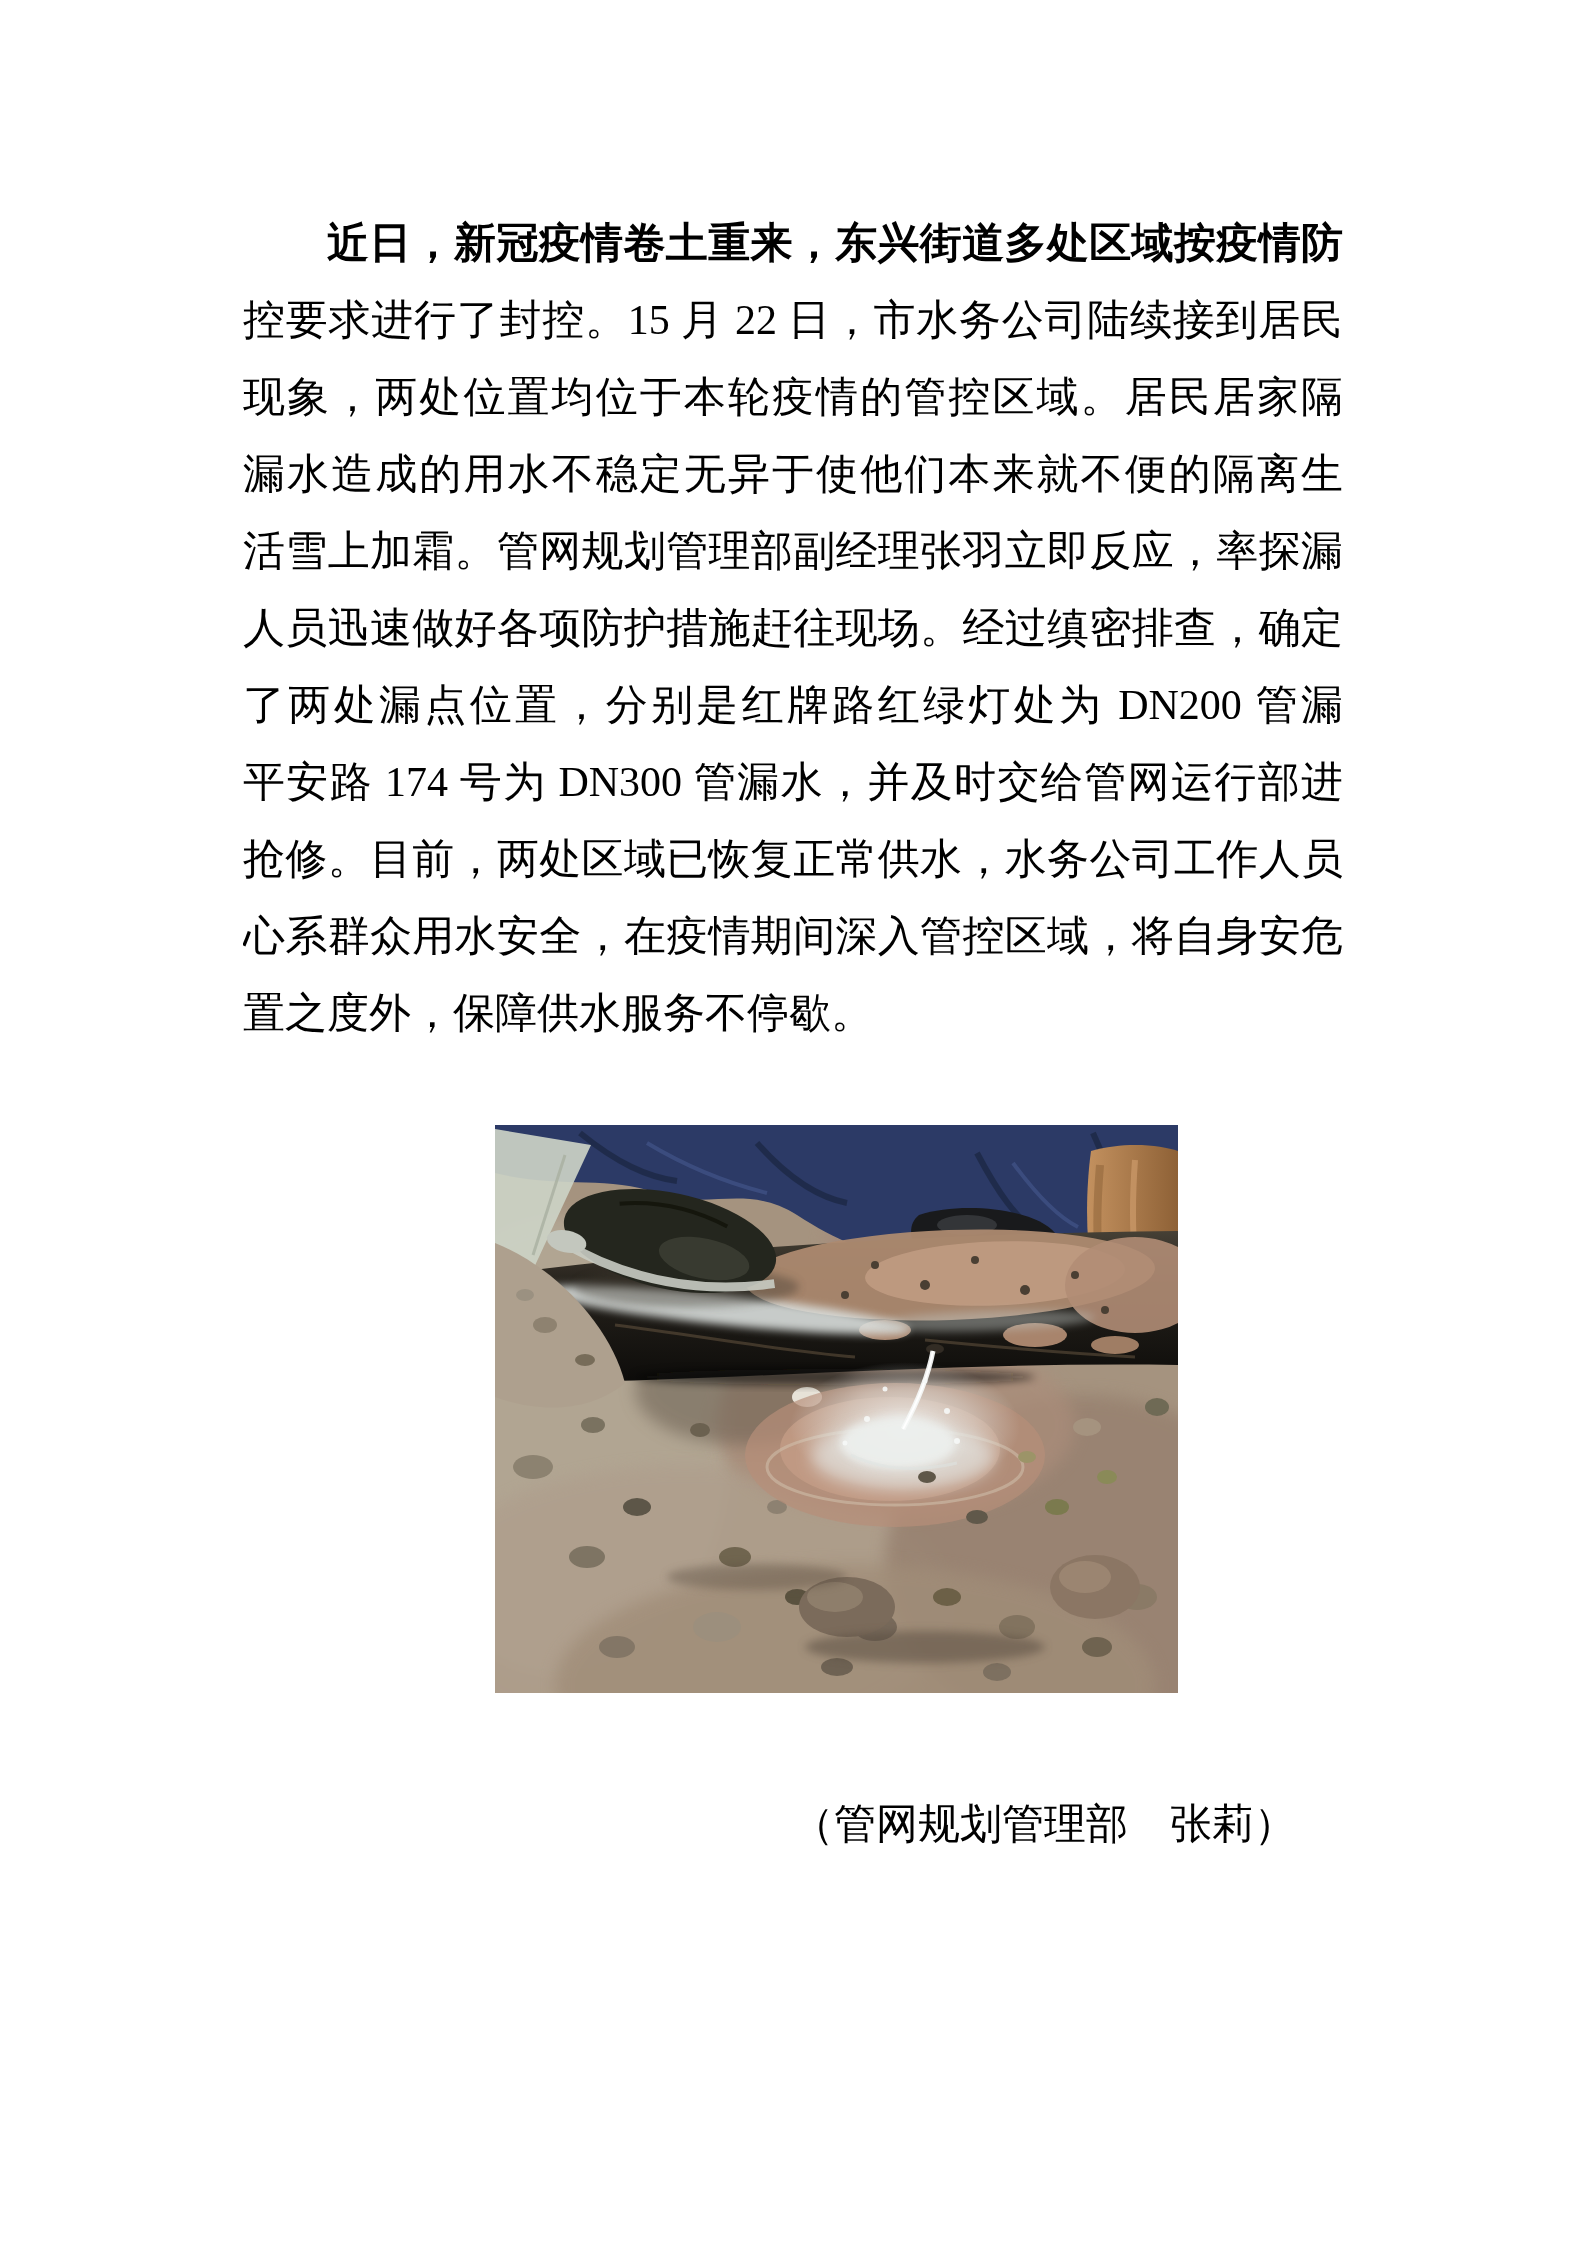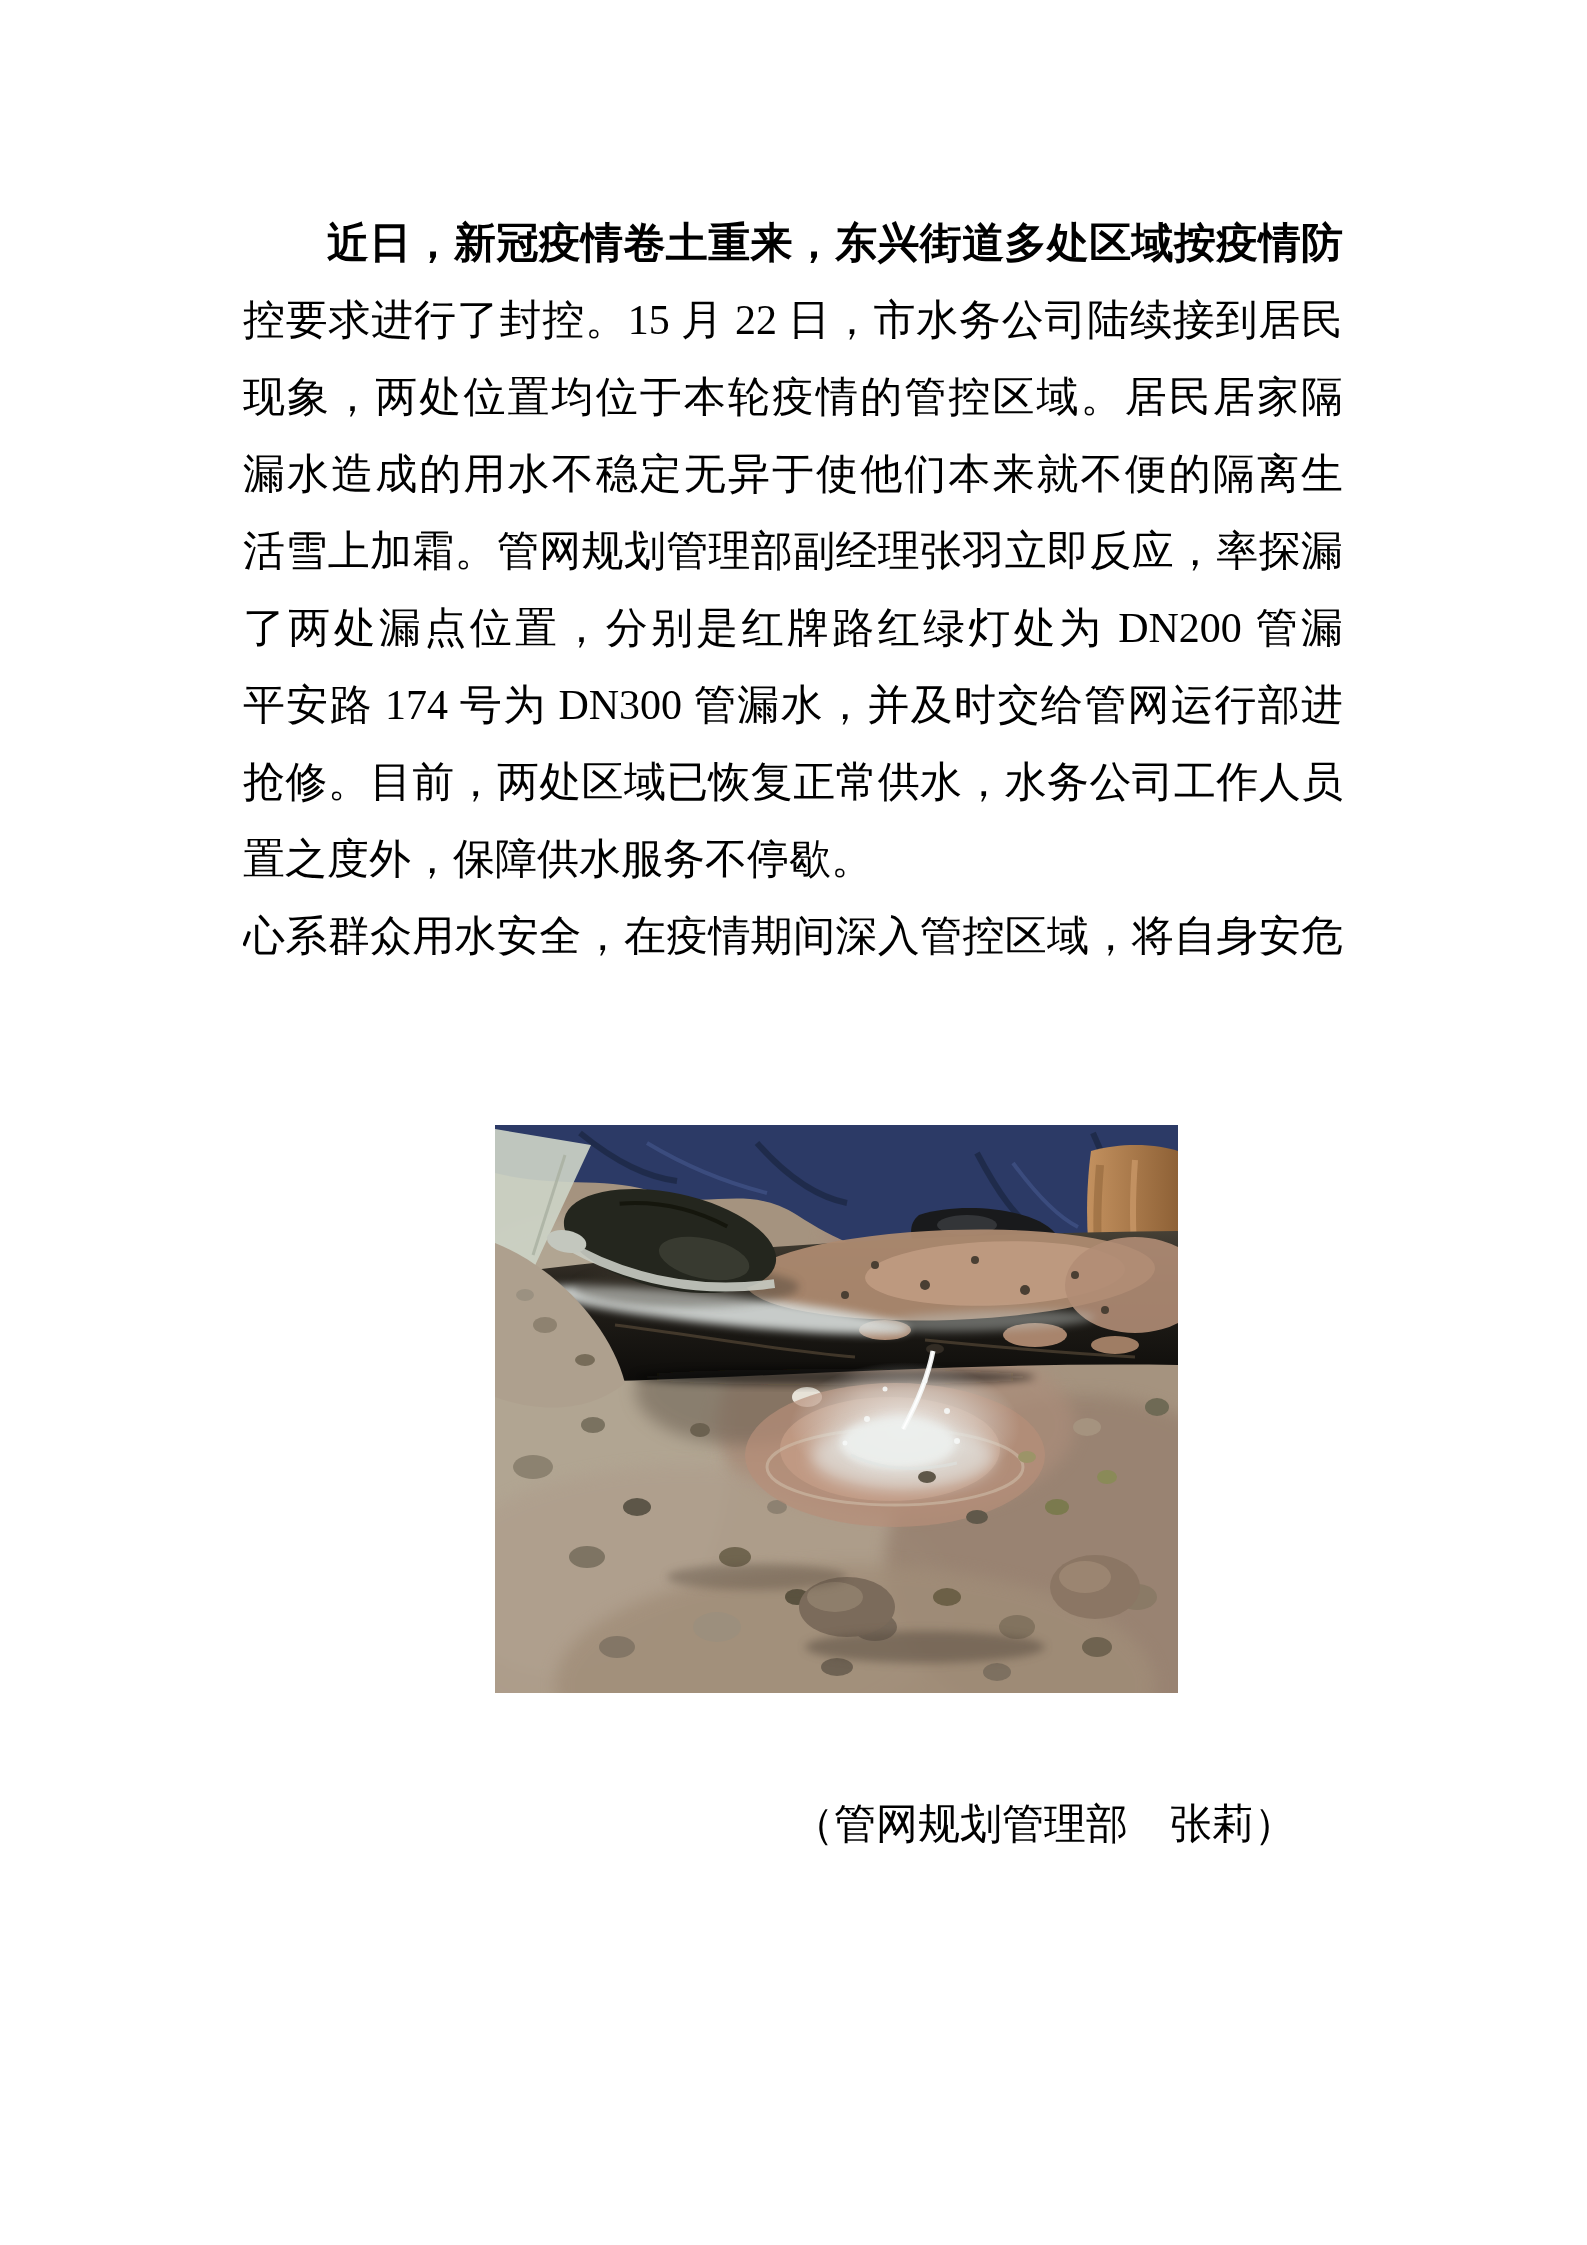--- a/index.html
+++ b/index.html
@@ -66,25 +66,26 @@
 <body>
 
 <div class="page">
 
   <div class="body-text">
     <div class="line first">近日，新冠疫情卷土重来，东兴街道多处区域按疫情防</div>
     <div class="line">控要求进行了封控。15 月 22 日，市水务公司陆续接到居民</div>
     <div class="line">现象，两处位置均位于本轮疫情的管控区域。居民居家隔离，</div>
     <div class="line">漏水造成的用水不稳定无异于使他们本来就不便的隔离生</div>
     <div class="line">活雪上加霜。管网规划管理部副经理张羽立即反应，率探漏</div>
+    <div class="line">人员迅速做好各项防护措施赶往现场。经过缜密排查，确定</div>
     <div class="line">了两处漏点位置，分别是红牌路红绿灯处为 DN200 管漏水，</div>
     <div class="line">平安路 174 号为 DN300 管漏水，并及时交给管网运行部进行</div>
     <div class="line">抢修。目前，两处区域已恢复正常供水，水务公司工作人员</div>
+    <div class="line">心系群众用水安全，在疫情期间深入管控区域，将自身安危</div>
     <div class="line last">置之度外，保障供水服务不停歇。</div>
-    <div class="line">心系群众用水安全，在疫情期间深入管控区域，将自身安危</div>
   </div>
 
   <figure class="photo">
     <svg viewBox="0 0 683 568" preserveAspectRatio="none" xmlns="http://www.w3.org/2000/svg" role="img">
       <defs>
         <linearGradient id="pipeG" x1="0" y1="0" x2="0" y2="1">
           <stop offset="0" stop-color="#464035"></stop>
           <stop offset="0.35" stop-color="#26221c"></stop>
           <stop offset="1" stop-color="#0d0c0a"></stop>
         </linearGradient>

